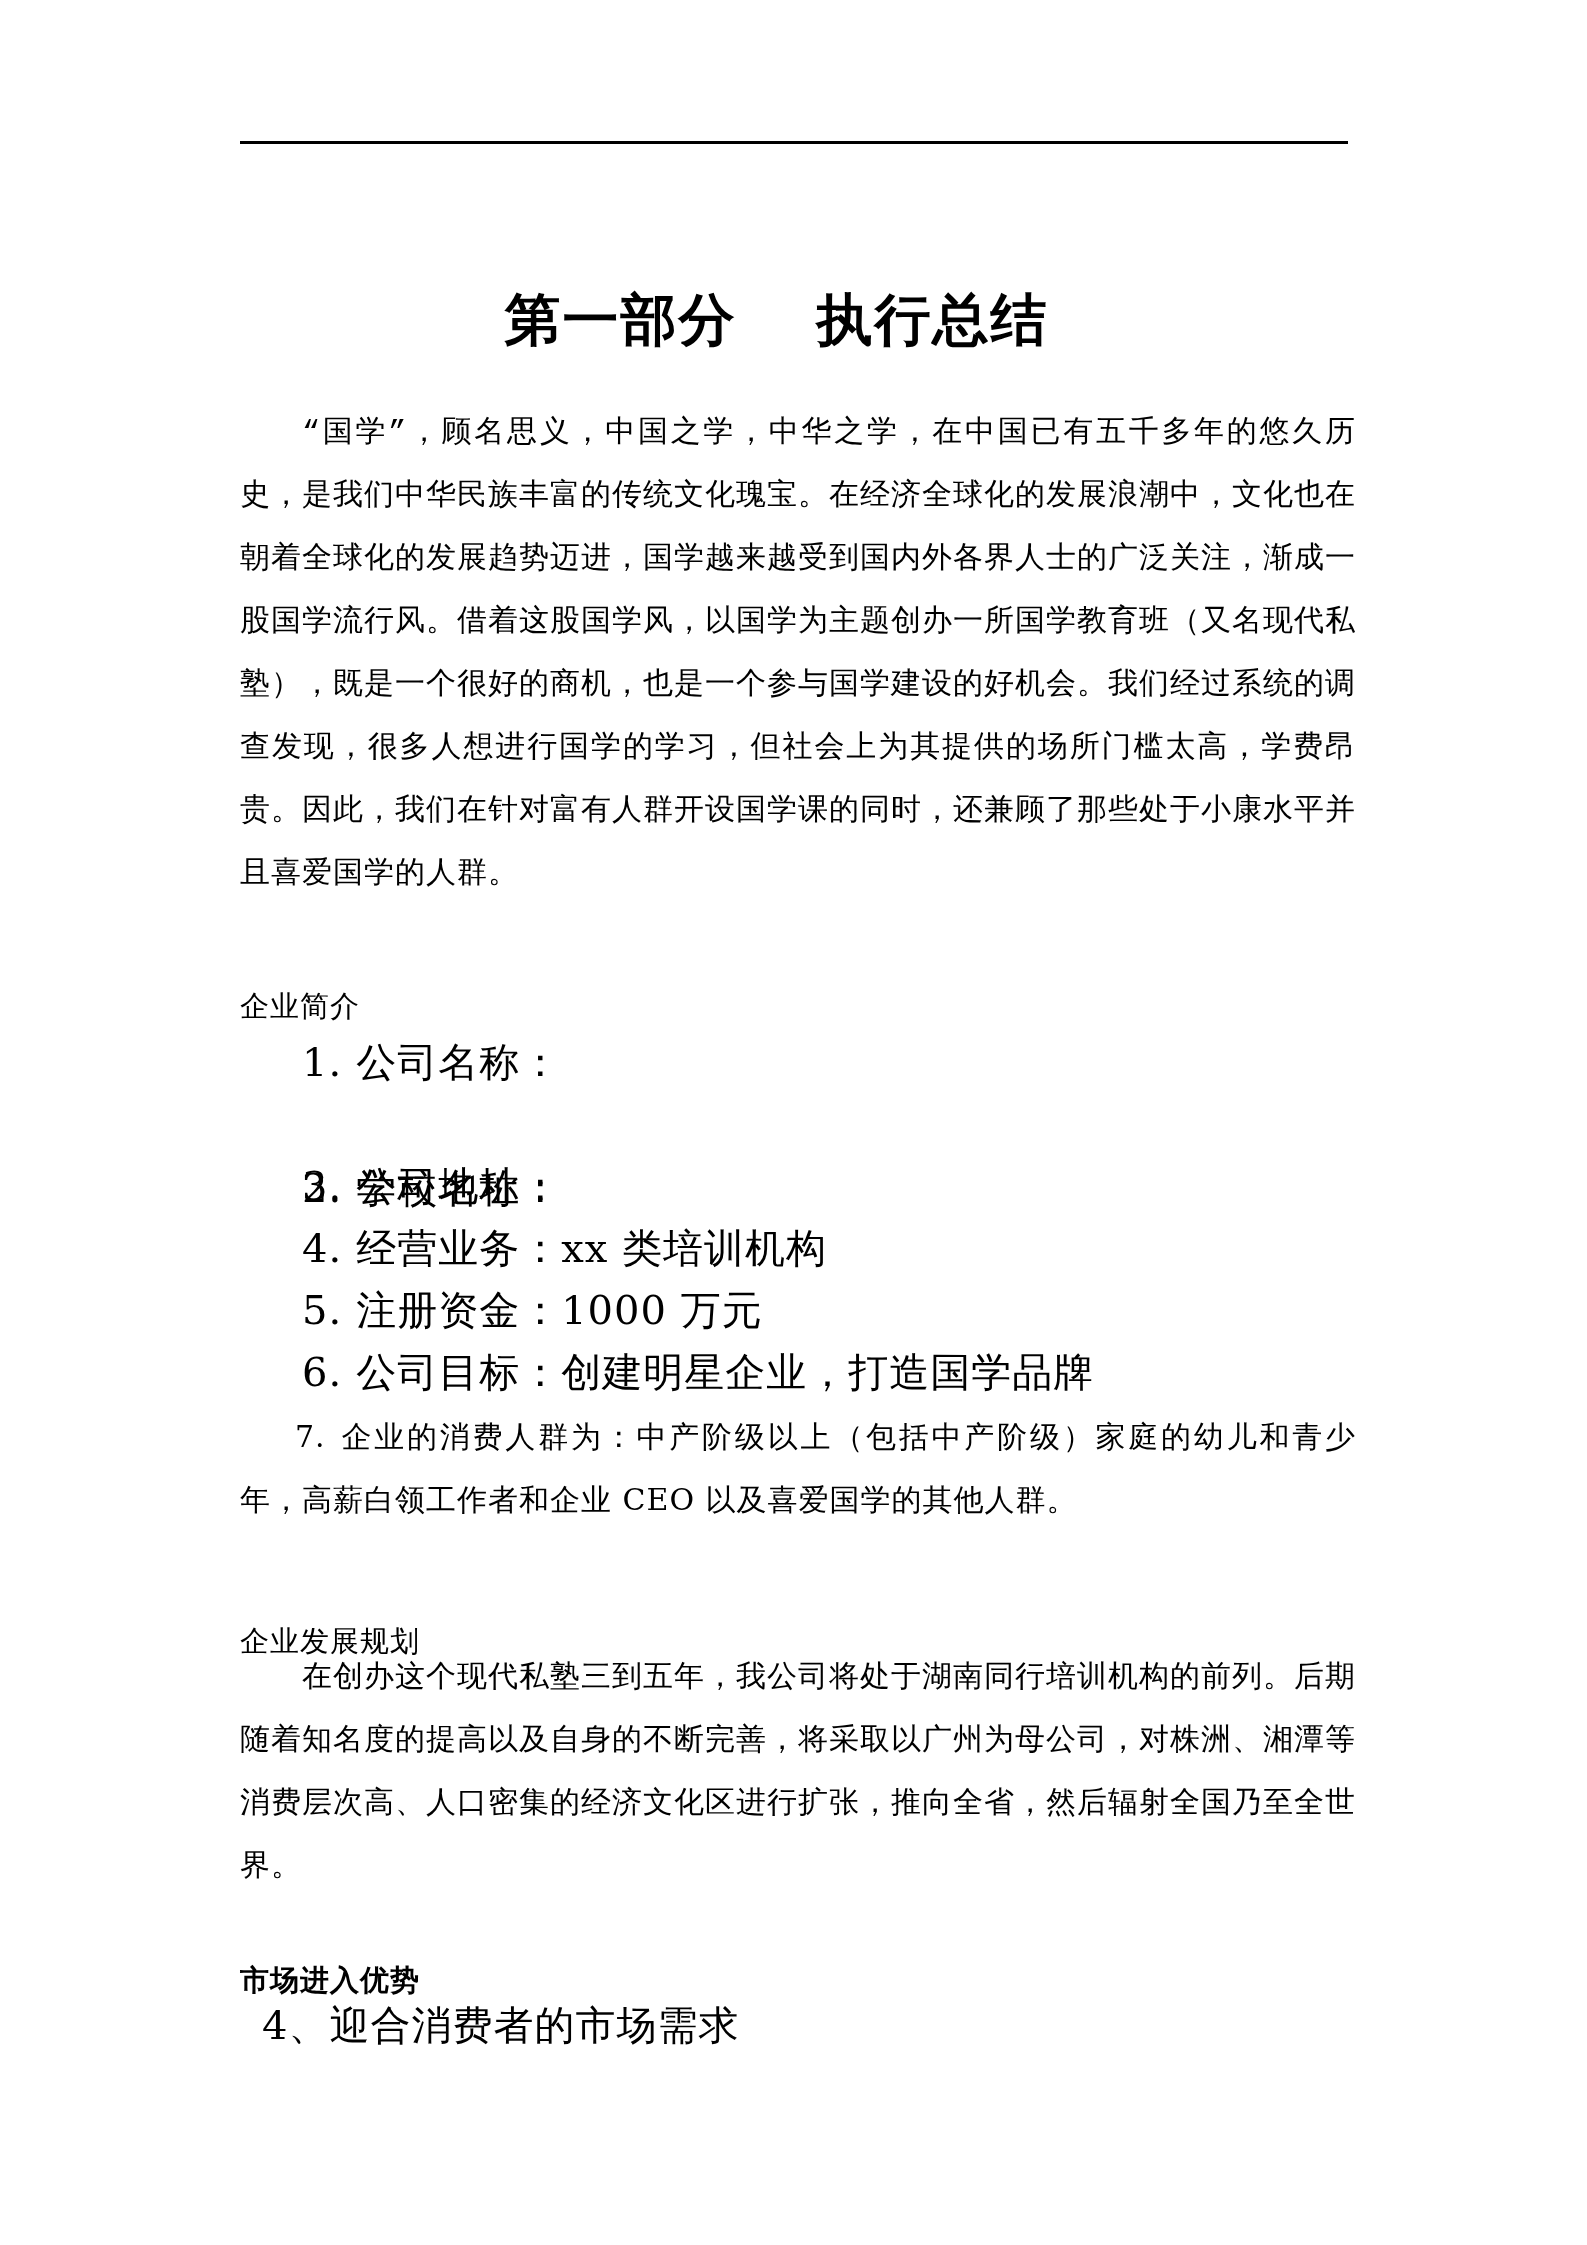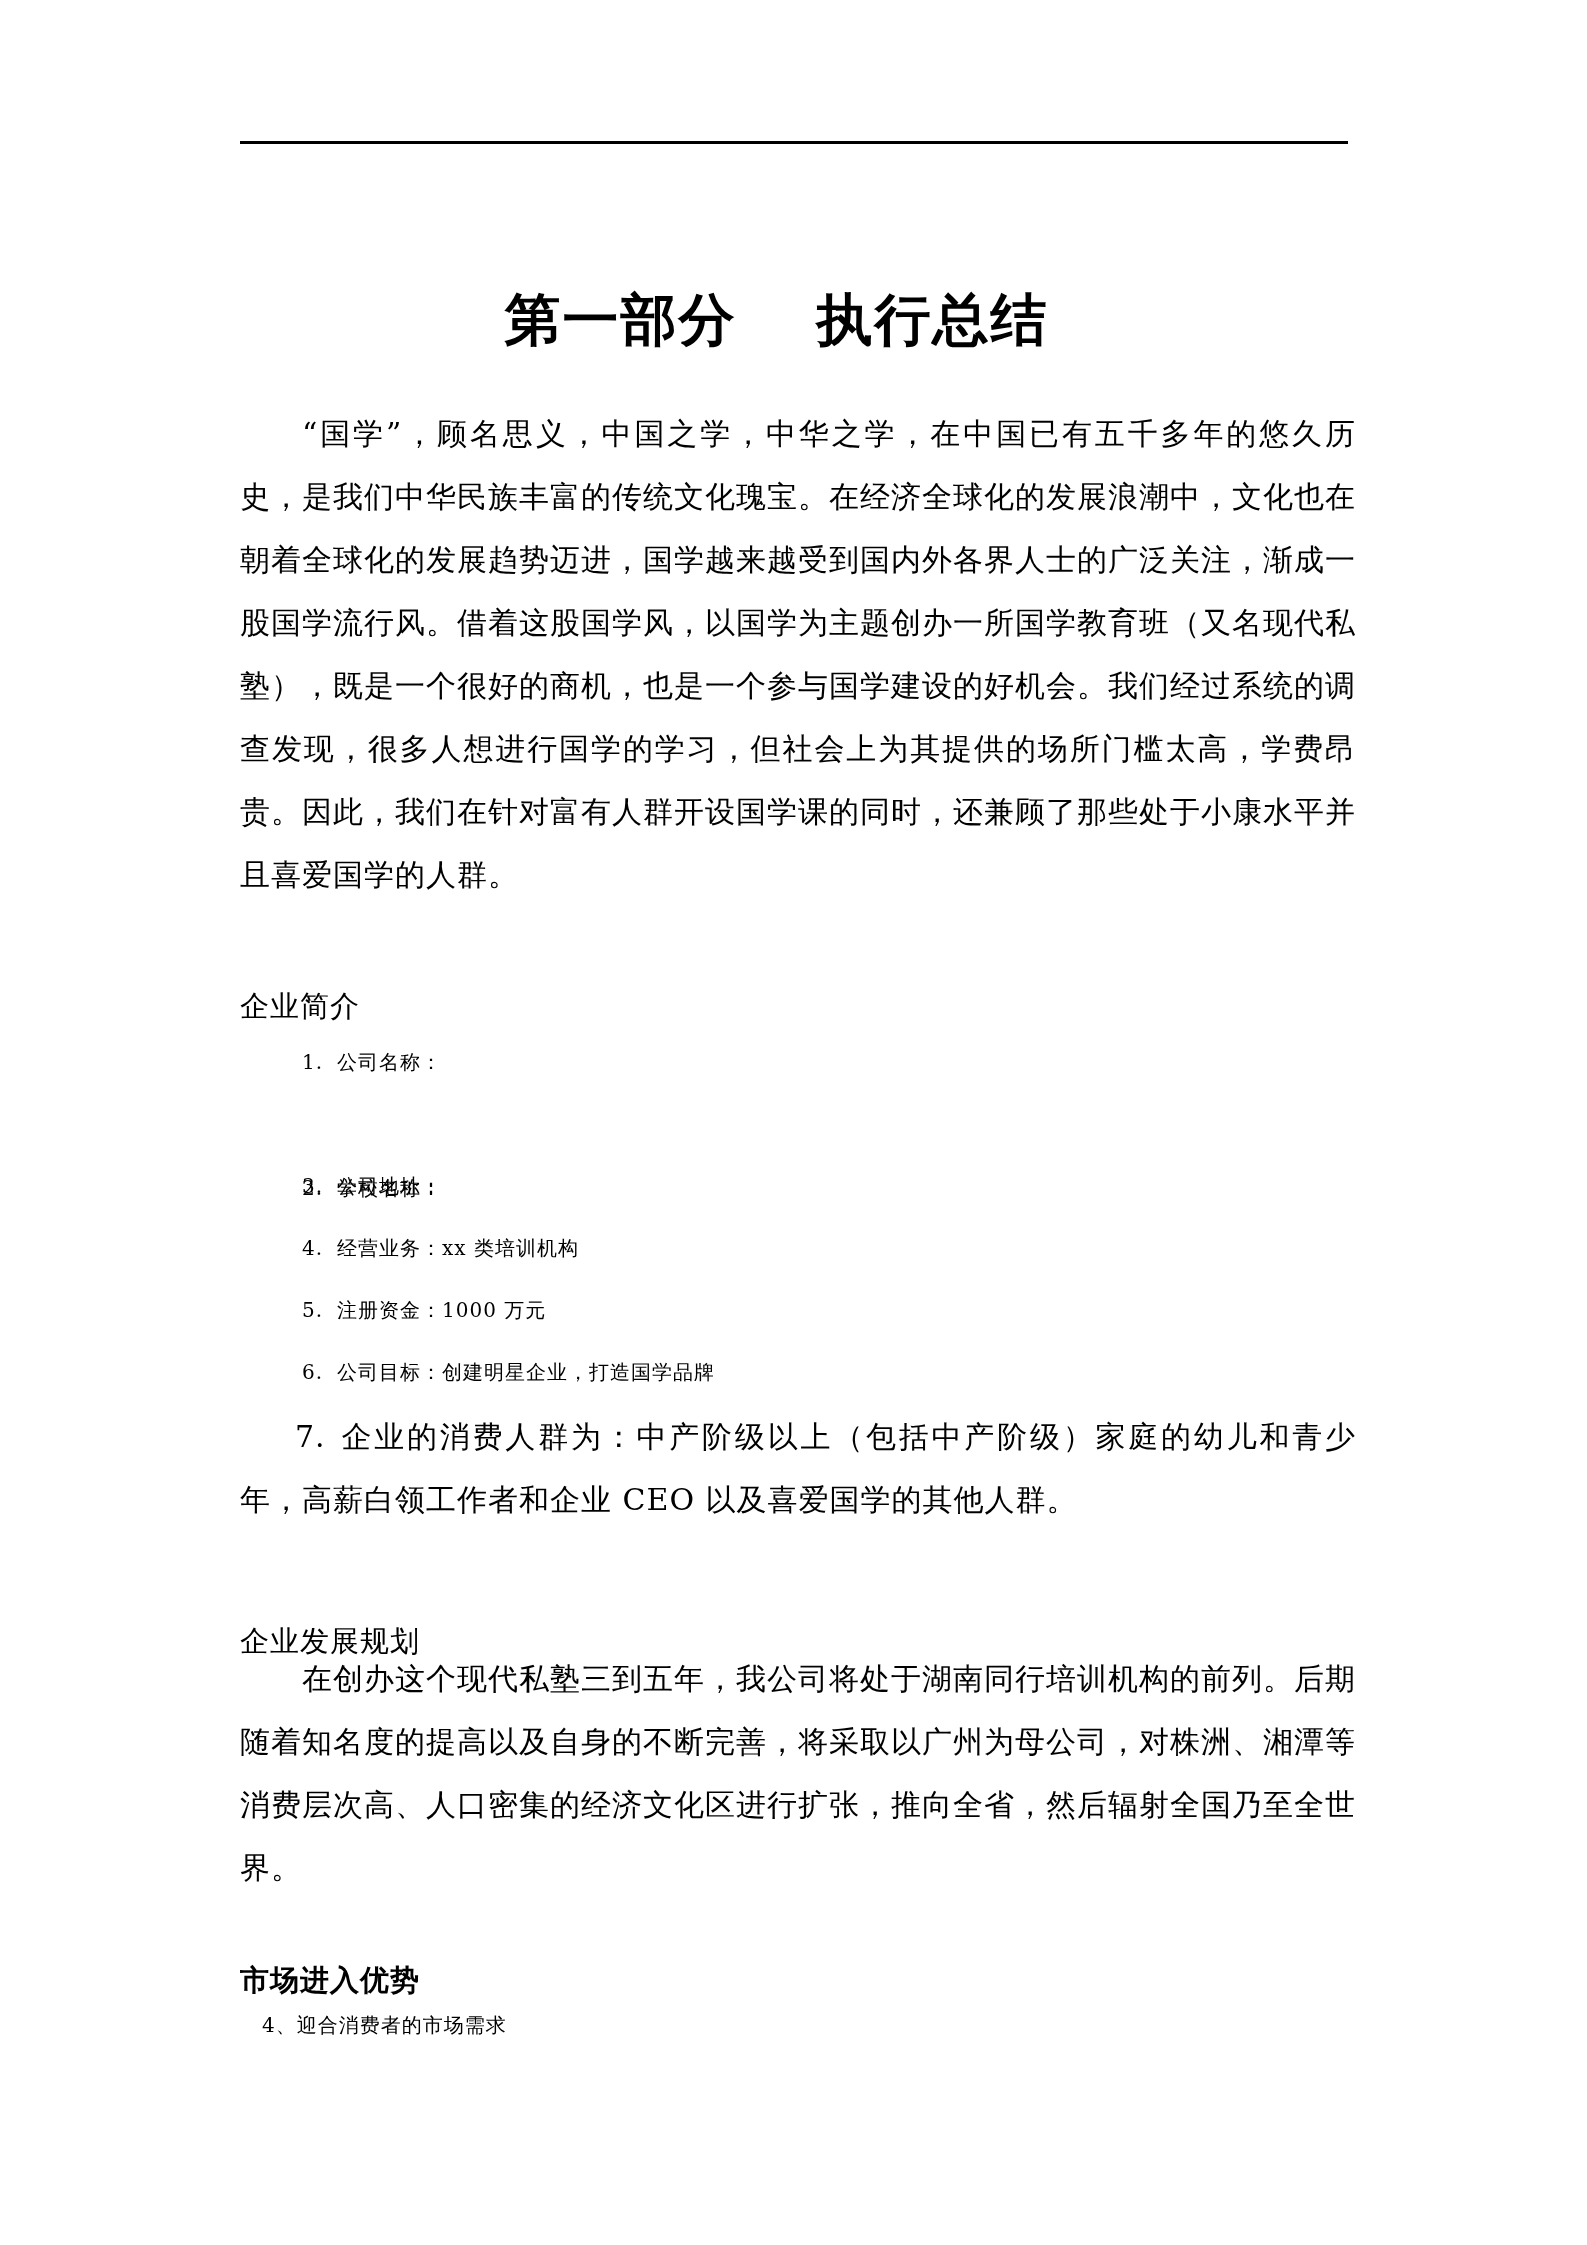--- a/index.html
+++ b/index.html
@@ -15,28 +15,28 @@
   .title {
     position: absolute; left: 0; width: 1553px; top: 280px; text-align: center;
     font-family: "DejaVu Sans", "Liberation Sans", sans-serif;
     font-weight: bold; font-size: 56px; letter-spacing: 2px; line-height: 80px;
   }
   .title .gap { display: inline-block; width: 80px; }
   .block {
     position: absolute; left: 240px; width: 1116px;
     font-size: 30px; line-height: 63px; text-align: justify; letter-spacing: 1px;
   }
-  .indent { text-indent: 62px; }
+  .indent { text-indent: 62px; font-family: Liberation Mono, monospace; }
   .heading {
     position: absolute; left: 240px;
     font-family: "DejaVu Sans", "Liberation Sans", sans-serif;
     font-size: 29px; line-height: 40px; letter-spacing: 1px; margin-top: 18px;
   }
   .item {
-    position: absolute; font-size: 20px; line-height: 40px; letter-spacing: 1px;
+    position: absolute; font-size: 40px; line-height: 40px; letter-spacing: 1px;
   }
   .item .num { display: inline-block; margin-right: 14px; }
 </style>
 </head>
 <body>
 
 <div class="rule"></div>
 
 <div class="title">
   <span>第一部分</span><span class="gap"></span><span>执行总结</span>

